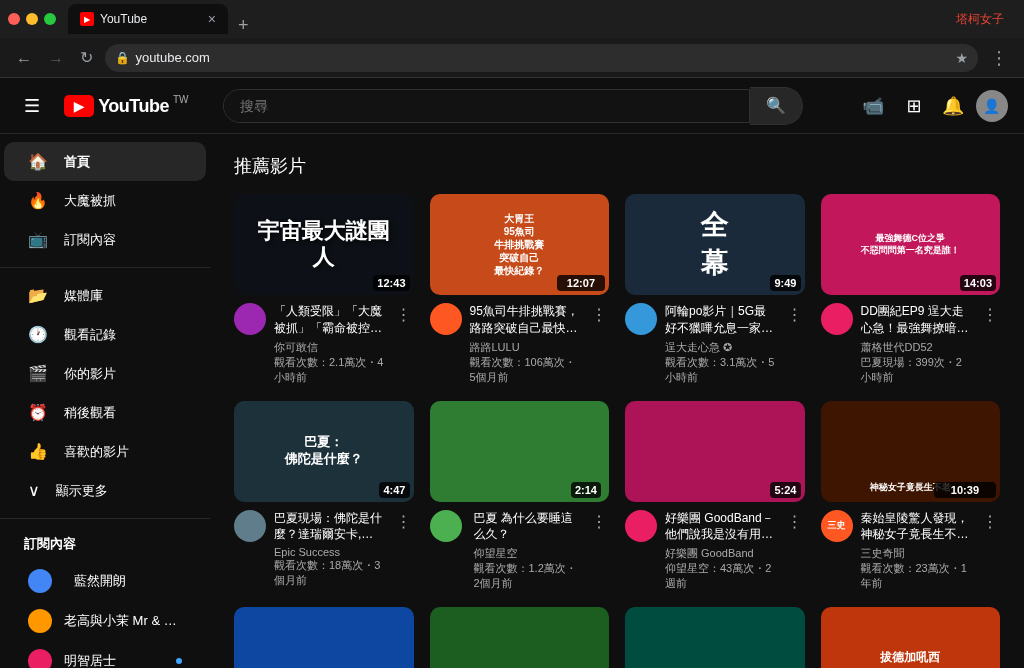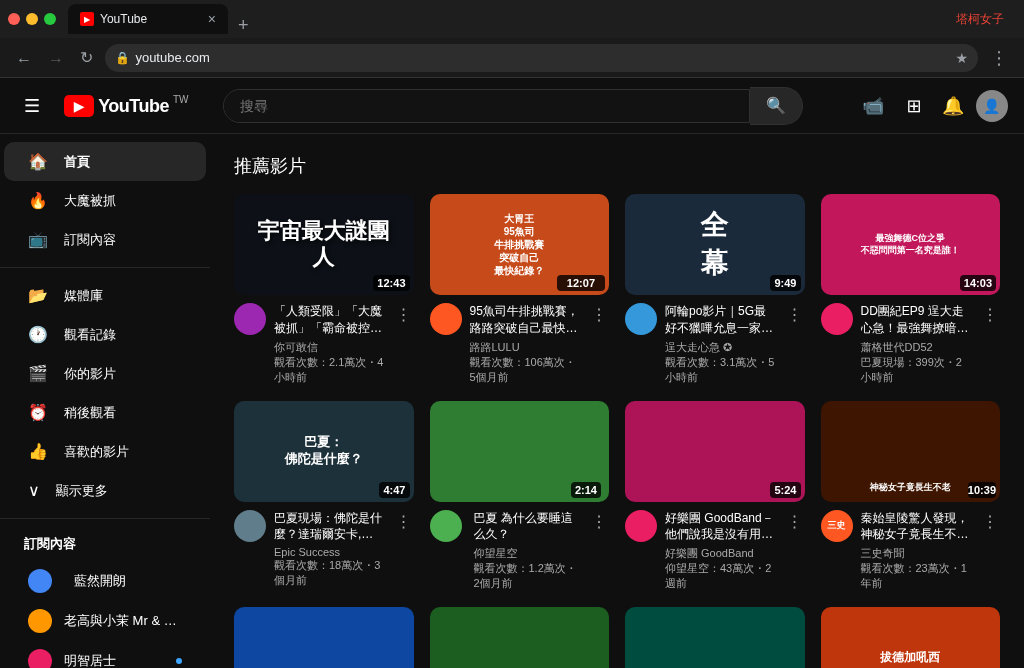--- a/index.html
+++ b/index.html
@@ -266,21 +266,21 @@
             </div>
             <button style="background:none;border:none;color:#aaa;cursor:pointer;font-size:16px;align-self:flex-start;padding:2px;">⋮</button>
           </div>
         </div>
 
         <div style="cursor:pointer;">
           <div style="width:100%;aspect-ratio:16/9;background:#3e1500;border-radius:10px;position:relative;overflow:hidden;">
             <div style="width:100%;height:100%;display:flex;align-items:flex-end;justify-content:center;padding:8px;font-size:9px;font-weight:bold;color:#fff;text-align:center;">
               <span>神秘女子竟長生不老</span>
             </div>
-            <div style="position:absolute;bottom:4px;right:4px;background:rgba(0,0,0,0.8);color:#fff;font-size:11px;padding:2px 0;border-radius:4px;font-weight:bold;">10:39</div>
+            <div style="position:absolute;bottom:4px;right:4px;background:rgba(0,0,0,0.8);color:#fff;font-size:11px;padding:2px 17px;border-radius:4px;font-weight:bold;">10:39</div>
           </div>
           <div style="display:flex;gap:8px;margin-top:8px;">
             <div style="width:32px;height:32px;border-radius:50%;background:#ff5722;flex-shrink:0;display:flex;align-items:center;justify-content:center;font-size:9px;color:#fff;font-weight:bold;">三史</div>
             <div style="flex:1;min-width:0;">
               <div style="font-size:12px;color:#fff;line-height:1.4;display:-webkit-box;-webkit-line-clamp:2;-webkit-box-orient:vertical;overflow:hidden;margin-bottom:3px;">秦始皇陵驚人發現，神秘女子竟長生不老，驚天內幕英鎊...</div>
               <div style="font-size:11px;color:#aaa;">三史奇聞</div>
               <div style="font-size:11px;color:#aaa;">觀看次數：23萬次・1年前</div>
             </div>
             <button style="background:none;border:none;color:#aaa;cursor:pointer;font-size:16px;align-self:flex-start;padding:2px;">⋮</button>
           </div>

